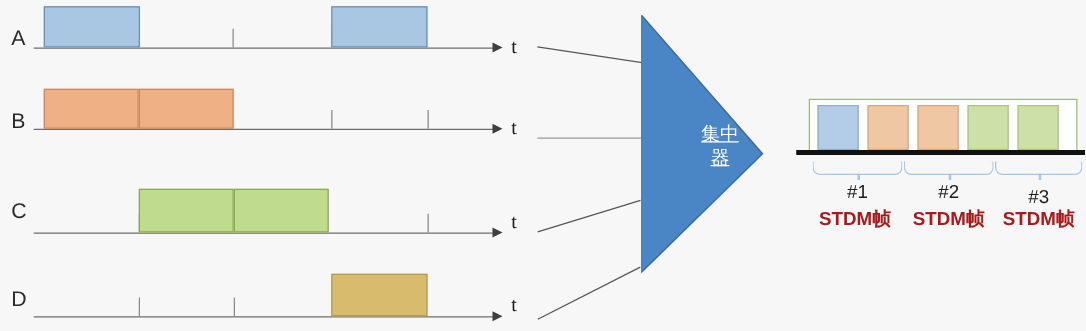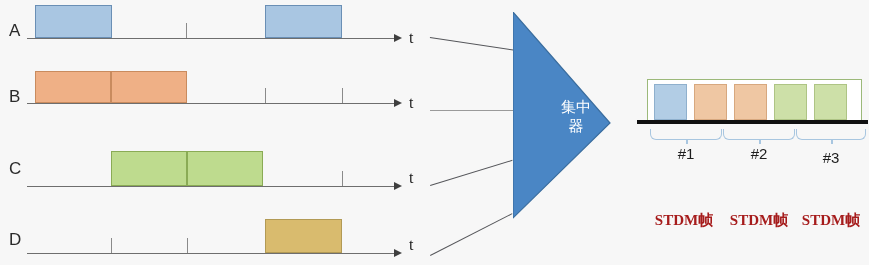--- a/index.html
+++ b/index.html
@@ -62,20 +62,21 @@
     position: absolute;
     left: 556px;
     top: 98px;
     width: 40px;
     font-size: 15px;
     line-height: 19px;
     color: #ffffff;
     text-align: center;
     font-family: "DejaVu Sans", sans-serif;
     letter-spacing: 0px;
+    text-decoration: underline;
   }
   .link-line {
     position: absolute;
     height: 1px;
     background: #55565a;
     transform-origin: 0 0;
   }
   .frame-outer {
     position: absolute;
     left: 647px;
@@ -124,24 +125,23 @@
     text-align: center;
     font-family: "Liberation Sans", sans-serif;
     line-height: 1;
   }
   .stdm-label {
     position: absolute;
     font-size: 15px;
     font-weight: bold;
     color: #a61c1c;
     text-align: center;
-    font-family: Liberation Serif, serif;
+    font-family: Liberation Sans, sans-serif;
     line-height: 1;
     white-space: nowrap;
-    margin-top: 45px;
   }
 </style>
 </head>
 <body>
 
 <div id="canvas">
 
   <div class="row-label" style="left:9px; top:22px;">A</div>
   <div class="axis-line" style="left:27px; top:38px; width:368px;"></div>
   <div class="axis-arrow" style="left:394px; top:34px;"></div>

